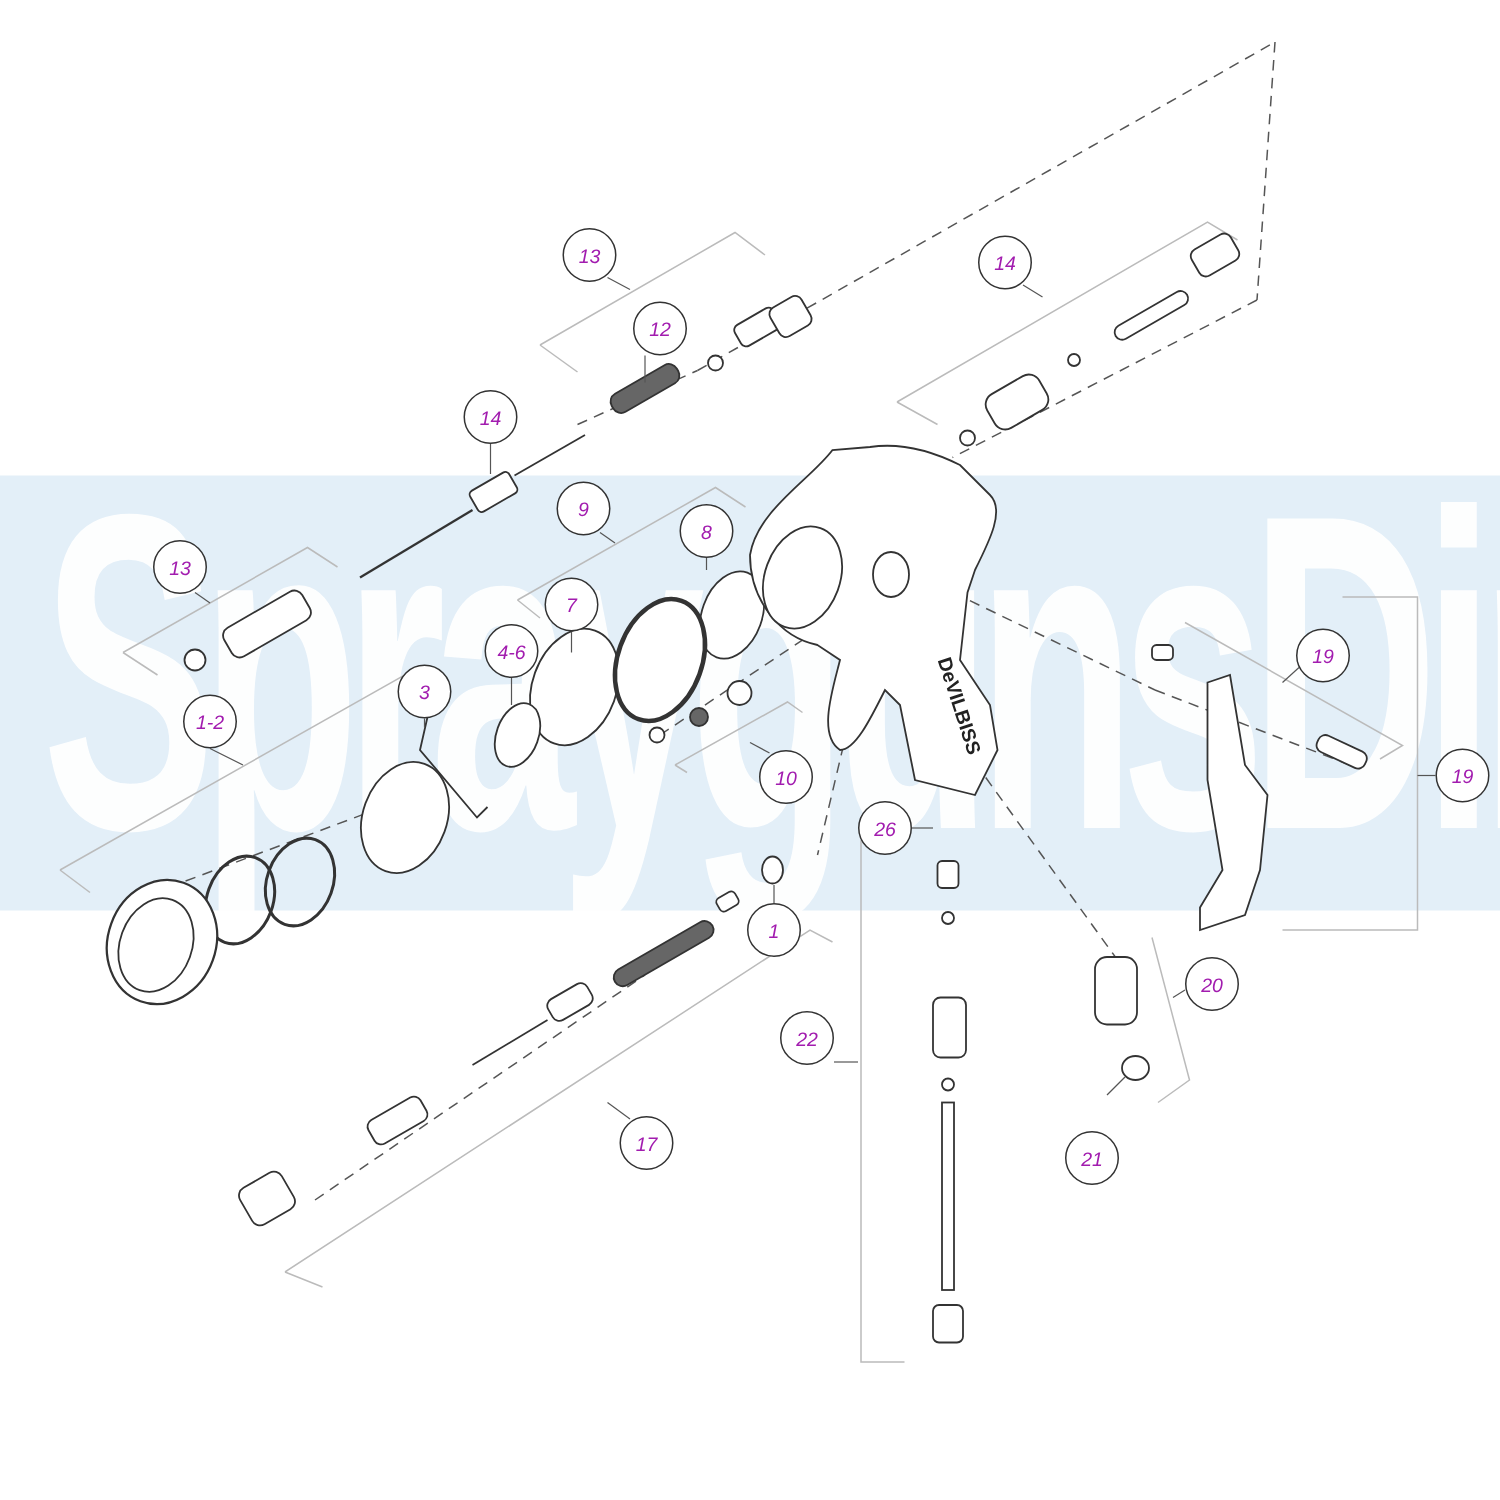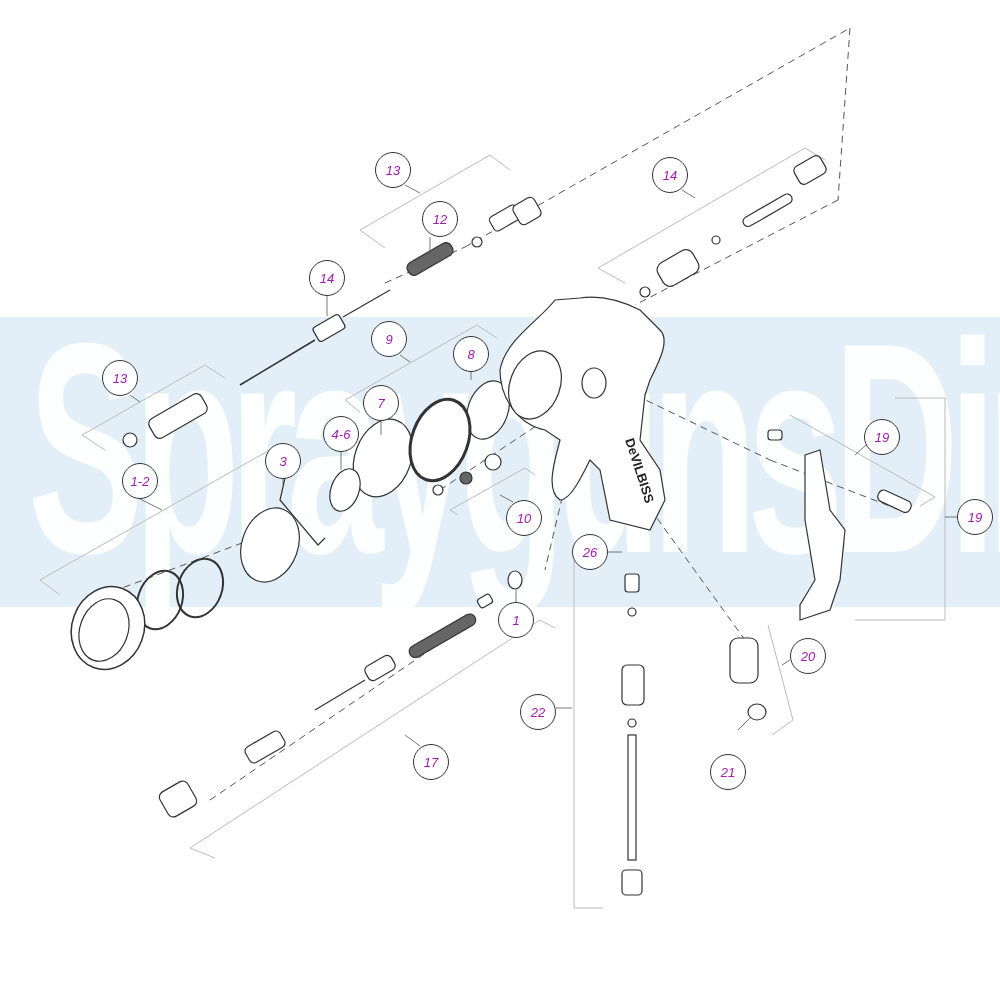--- a/index.html
+++ b/index.html
@@ -171,15 +171,15 @@
   <div class="callout" style="left:440px;top:219px">12</div>
   <div class="callout" style="left:393px;top:170px">13</div>
   <div class="callout" style="left:670px;top:175px">14</div>
   <div class="callout" style="left:524px;top:518px">10</div>
   <div class="callout" style="left:516px;top:620px">1</div>
   <div class="callout" style="left:431px;top:762px">17</div>
   <div class="callout" style="left:975px;top:517px">19</div>
   <div class="callout" style="left:882px;top:437px">19</div>
   <div class="callout" style="left:808px;top:656px">20</div>
   <div class="callout" style="left:728px;top:772px">21</div>
-  <div class="callout" style="left:538px;top:712px">22</div>
+  <div class="callout" style="left:538px;top:692px">22</div>
   <div class="callout" style="left:590px;top:552px">26</div>
 </div>
 
 </body></html>

